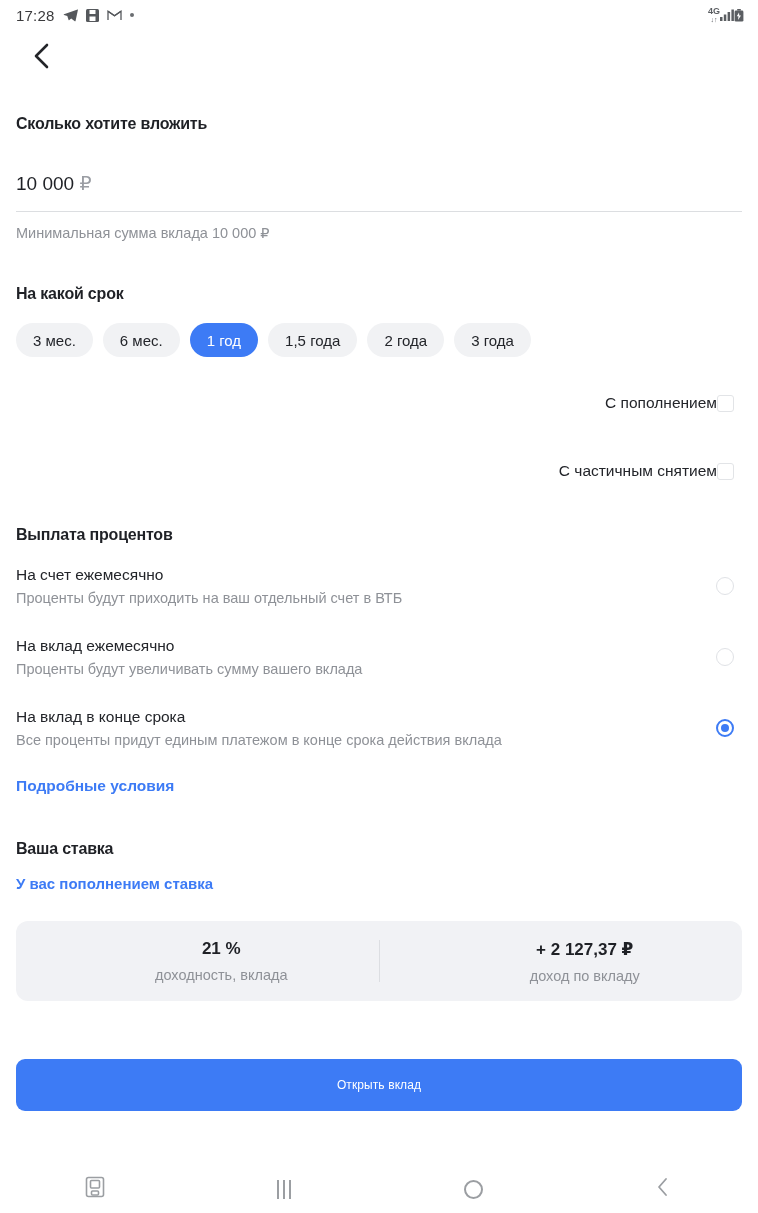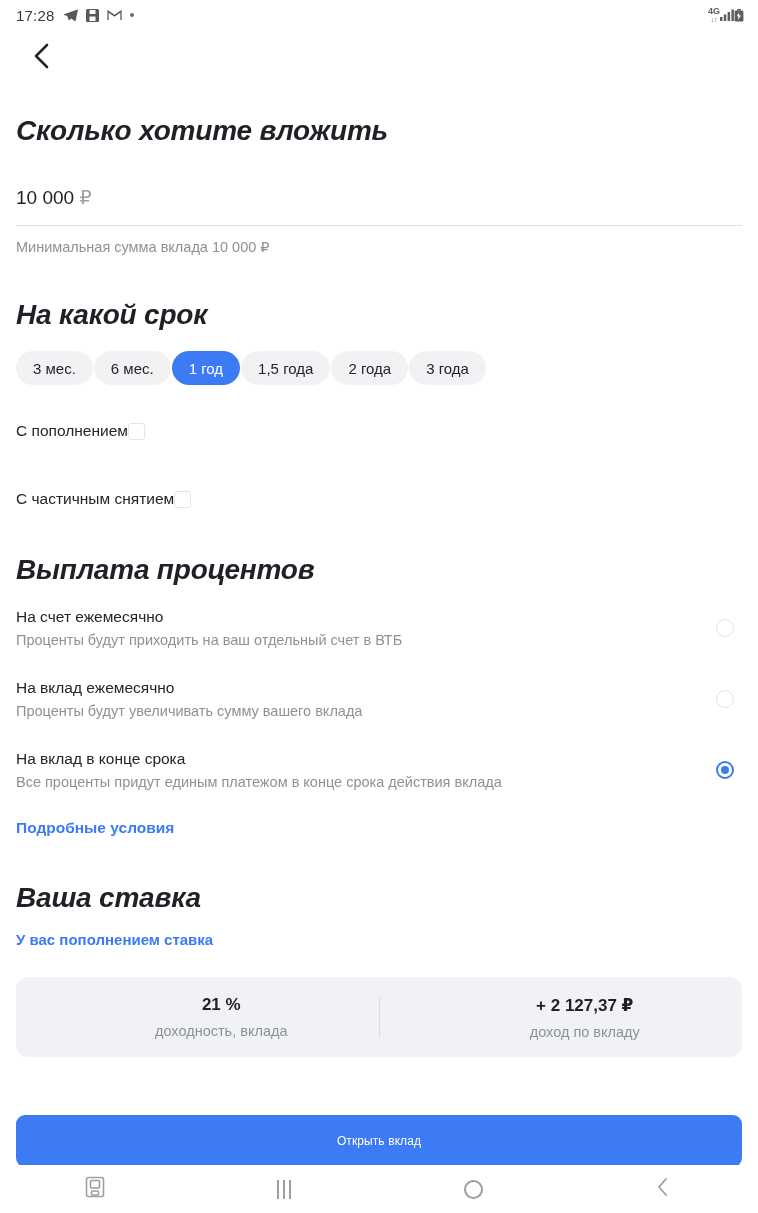--- a/index.html
+++ b/index.html
@@ -54,25 +54,24 @@
   .back-btn {
     width: 40px; height: 40px;
     display: flex; align-items: center; justify-content: center;
     cursor: pointer;
   }
 
   
   .content { padding: 0 16px; }
 
   h1.section-title {
-    font-size: 28px;
+    font-size: 16px;
     font-weight: bold;
     color: #1f2126;
     letter-spacing: -.2px;
-    font-style: italic;
   }
   .t-invest { margin-top: 29px; }
   .t-term   { margin-top: 44px; }
   .t-payout { margin-top: 38px; }
   .t-rate   { margin-top: 45px; }
 
   
   .amount-wrap { margin-top: 39px; }
   .amount-value {
     font-size: 19px;
@@ -83,21 +82,21 @@
   .amount-rule { height: 1px; background: #dcdee1; }
   .amount-hint {
     margin-top: 13px;
     font-size: 14.5px;
     color: #8e9197;
   }
 
   
   .chips {
     display: flex;
-    gap: 1px;
+    gap: 10px;
     margin-top: 20px;
   }
   .chip {
     height: 34px;
     padding: 0 17px;
     border-radius: 17px;
     background: #f1f2f4;
     color: #23252a;
     font-size: 15px;
     display: flex;
@@ -108,21 +107,21 @@
   }
   .chip.active {
     background: #3d7bf5;
     color: #ffffff;
   }
 
   
   .toggle-row {
     display: flex;
     align-items: center;
-    justify-content: flex-start;
+    justify-content: flex-end;
     height: 34px;
   }
   .tr-1 { margin-top: 29px; }
   .tr-2 { margin-top: 34px; }
   .toggle-label {
     font-size: 15.5px;
     color: #23252a;
   }
   .checkbox {
     width: 17px; height: 17px;

